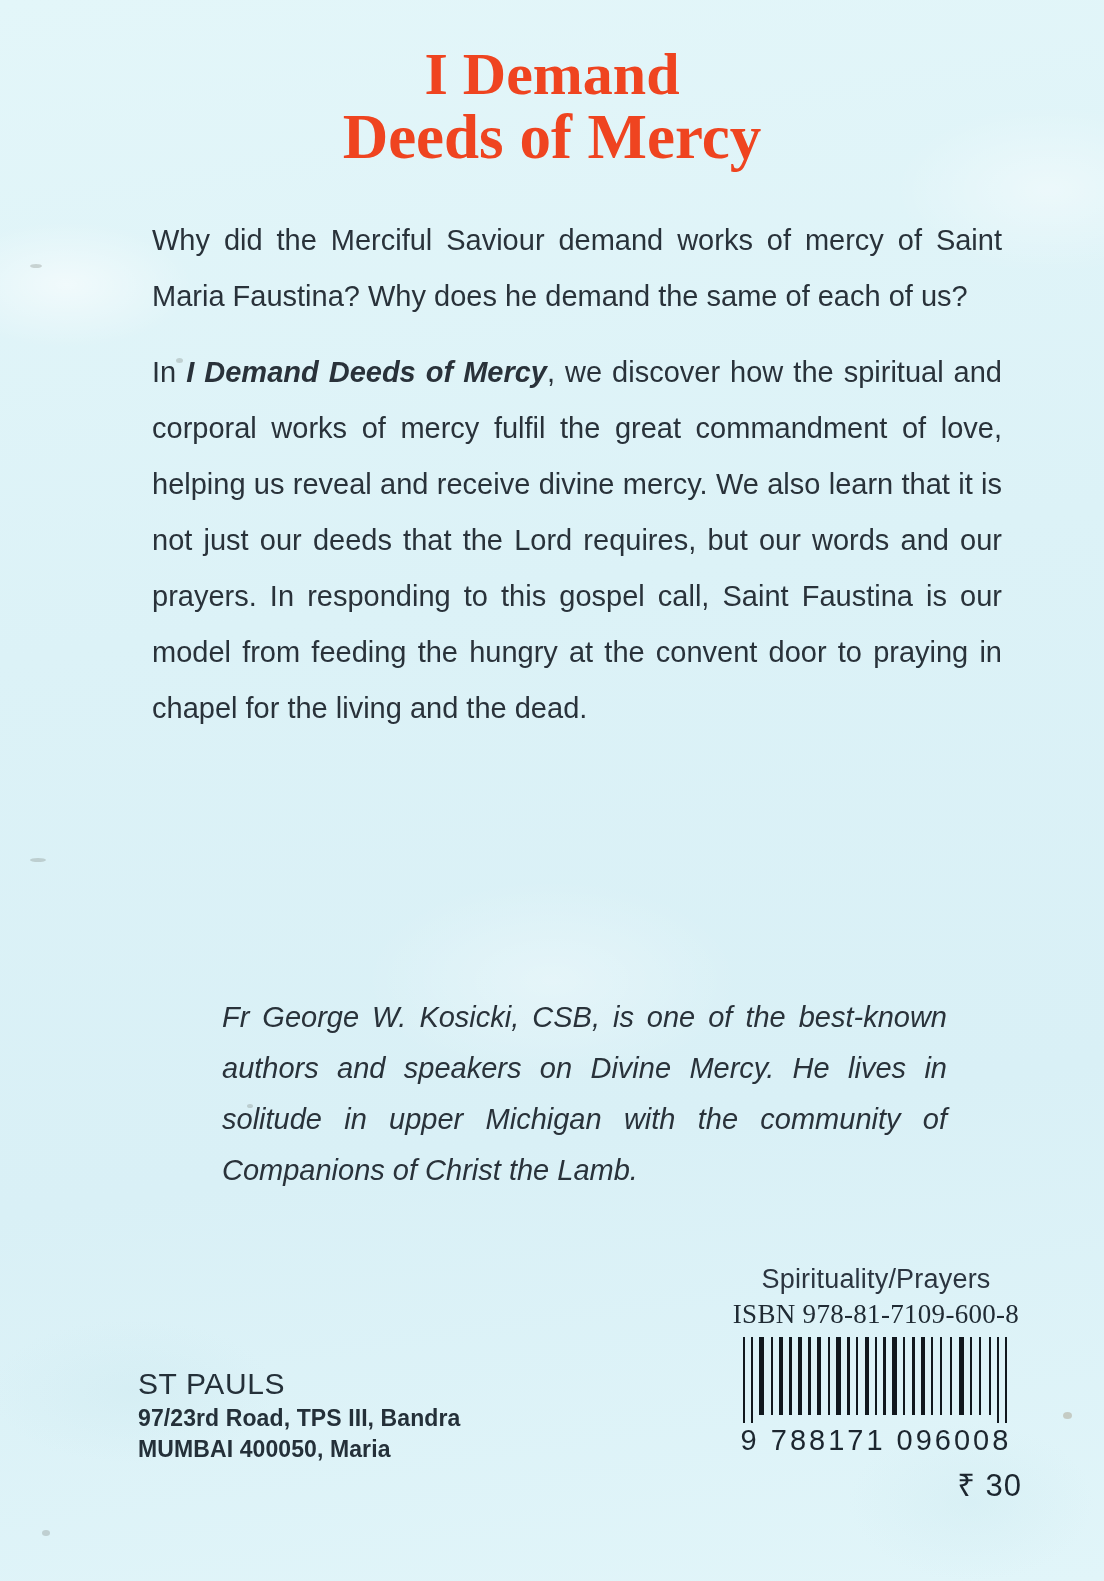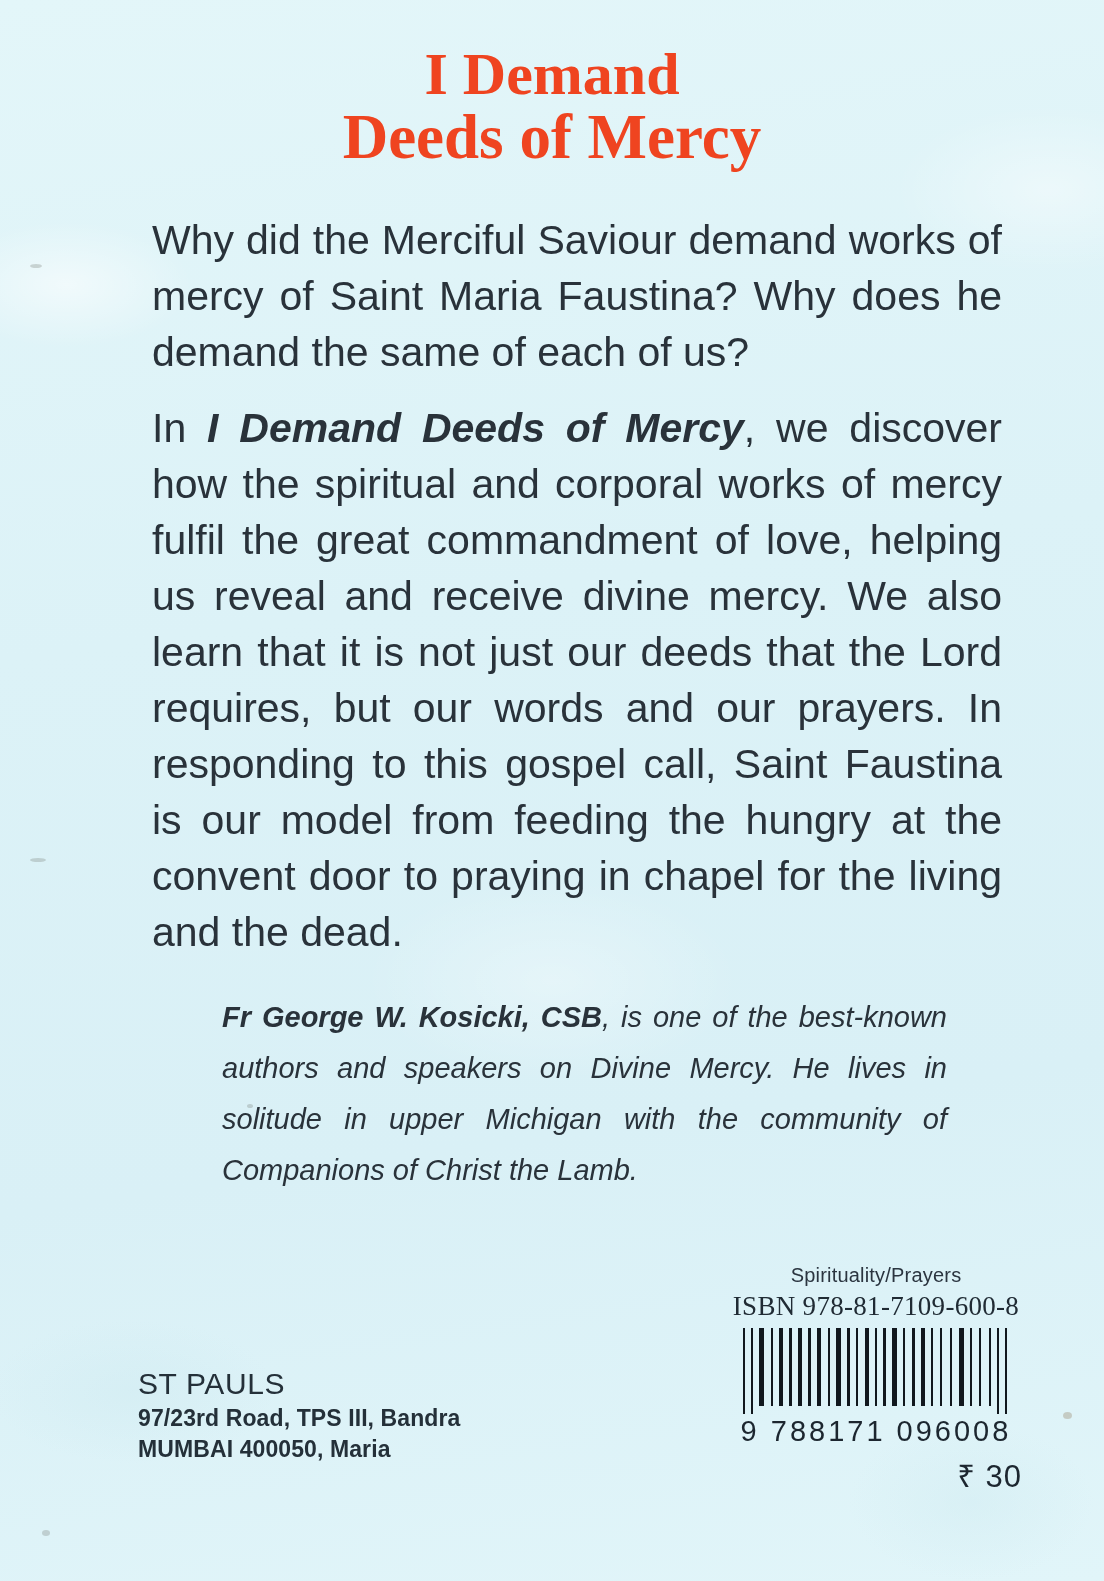--- a/index.html
+++ b/index.html
@@ -64,21 +64,21 @@
   .title-line-1 { font-size: 60px; }
   .title-line-2 { font-size: 63px; }
 
   
   .body-copy {
     position: absolute;
     left: 152px;
     width: 850px;
     top: 212px;
     color: #29323a;
-    font-size: 41px;
+    font-size: 29px;
     line-height: 56px;
     text-align: justify;
     font-stretch: semi-condensed;
   }
   .body-copy p {
     margin: 0 0 20px 0;
   }
   .body-copy p:last-child { margin-bottom: 0; }
   .body-copy em { font-style: italic; font-weight: bold; }
 
@@ -88,21 +88,21 @@
     left: 222px;
     width: 725px;
     top: 992px;
     color: #29323a;
     font-size: 29px;
     line-height: 51px;
     text-align: justify;
     font-style: italic;
   }
   .bio-block .author-name {
-    font-weight: 700;
+    font-weight: 400;
     font-style: italic;
   }
 
   
   .publisher-block {
     position: absolute;
     left: 138px;
     top: 1366px;
     color: #243039;
   }
@@ -122,21 +122,21 @@
   
   .isbn-block {
     position: absolute;
     right: 78px;
     top: 1264px;
     width: 300px;
     text-align: center;
     color: #1f2a33;
   }
   .category {
-    font-size: 20px;
+    font-size: 27px;
     line-height: 1.18;
     letter-spacing: 0.2px;
     color: #2b3540;
   }
   .isbn-number {
     font-family: "Liberation Serif", "DejaVu Serif", serif;
     font-size: 27px;
     line-height: 1.25;
     letter-spacing: 0.3px;
     margin-top: 2px;

